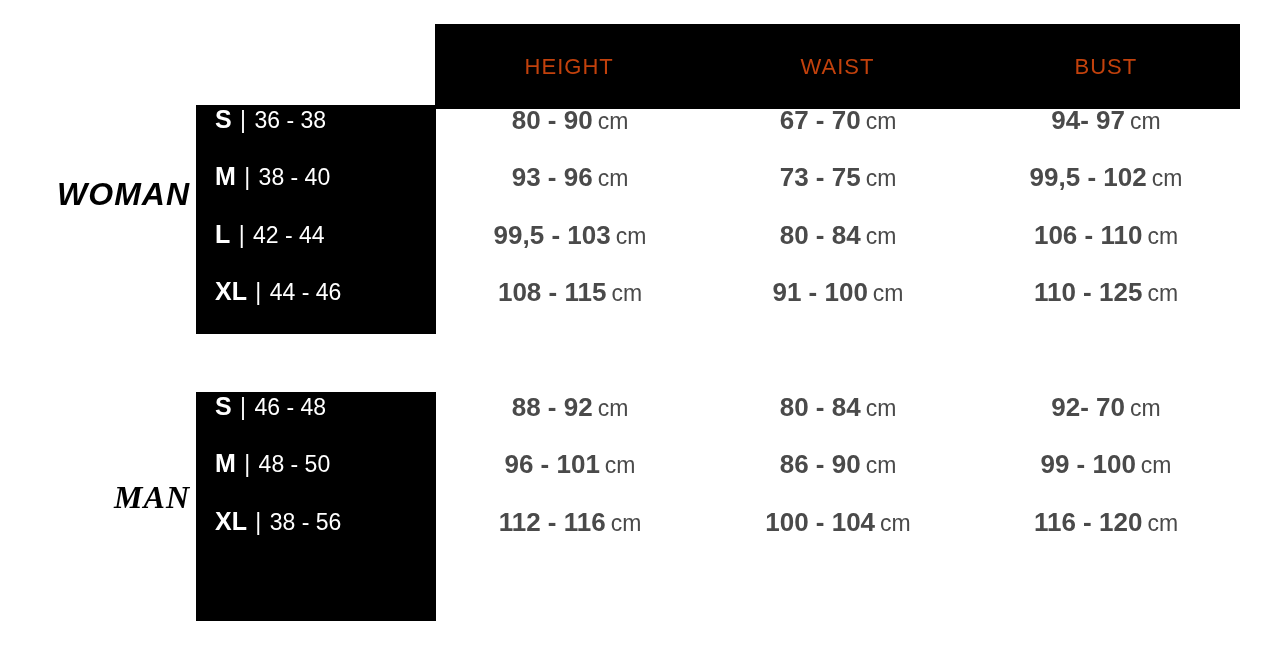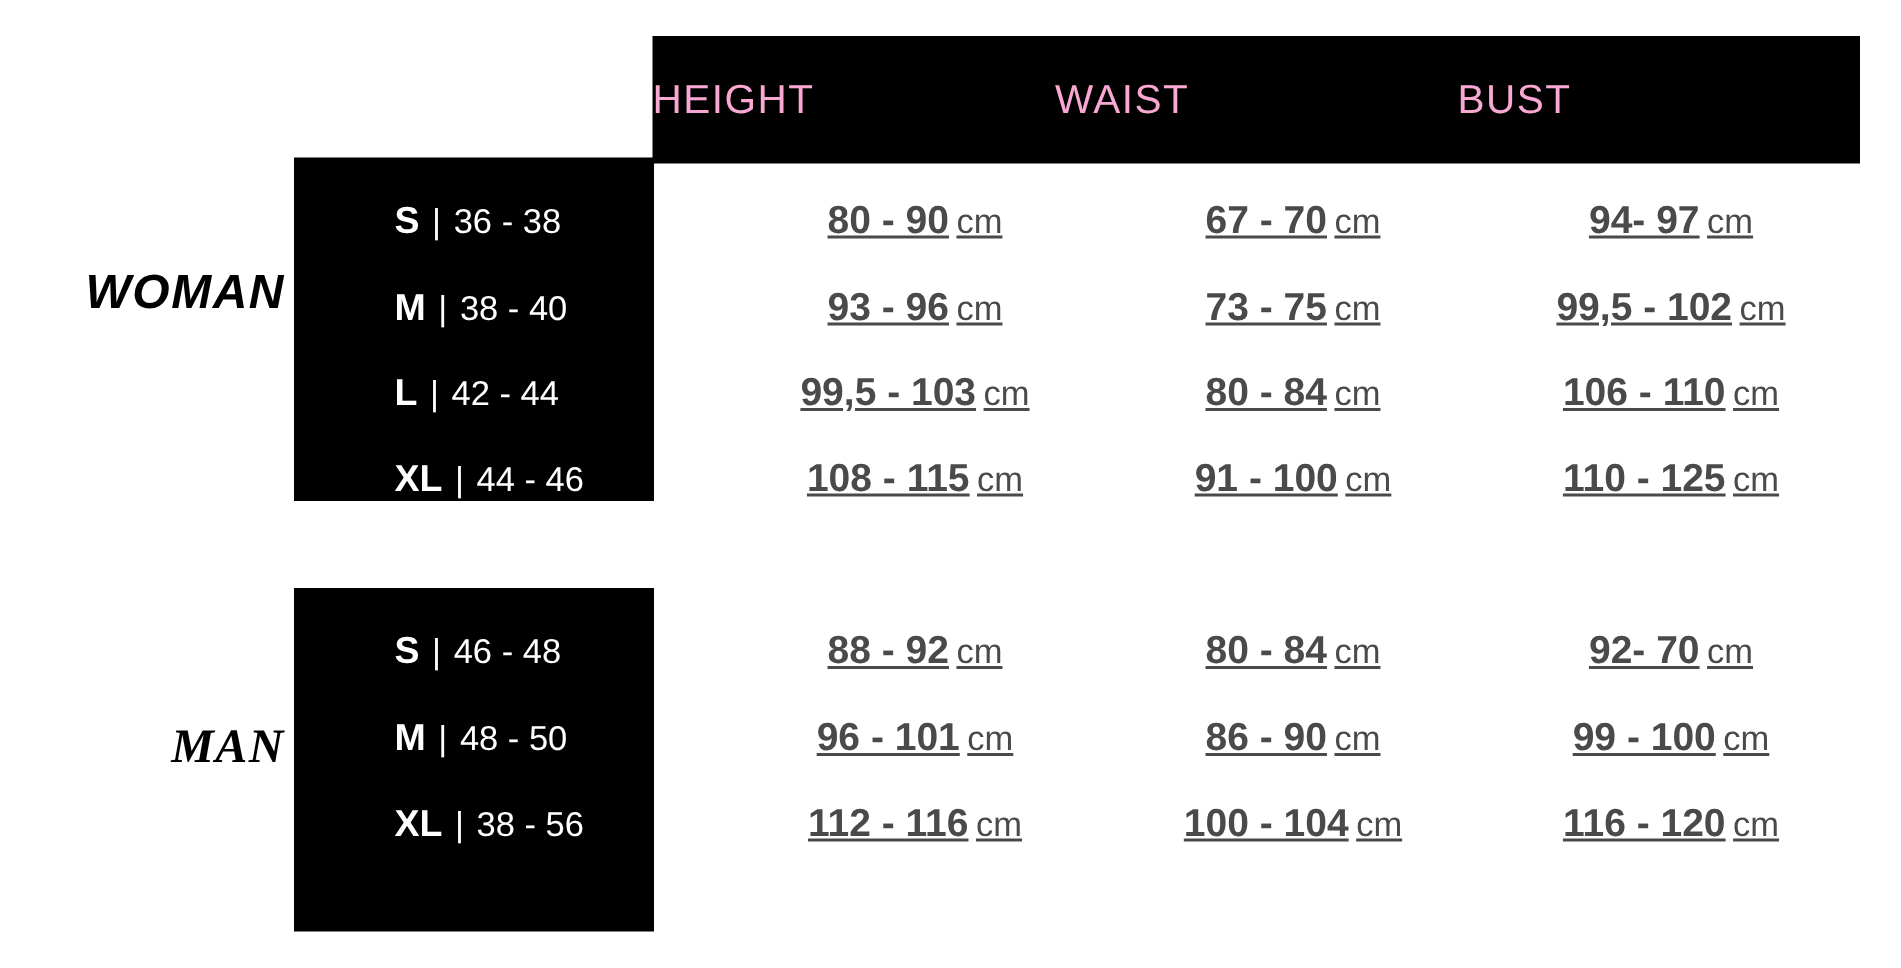--- a/index.html
+++ b/index.html
@@ -34,23 +34,23 @@
     background: #000000;
   }
   .header-cells {
     display: flex;
     width: 100%;
     height: 100%;
     align-items: center;
   }
   .header-cell {
     flex: 1 1 0;
-    text-align: left;
-    color: #f9a8d4;
-    font-size: 27px;
+    text-align: center;
+    color: #c2410c;
+    font-size: 22px;
     letter-spacing: 1px;
     font-weight: 400;
   }
 
   
   .group-label {
     position: absolute;
     font-style: italic;
     font-weight: bold;
     font-size: 32px;
@@ -77,22 +77,21 @@
     position: absolute;
     left: 196px;
     width: 1044px;
   }
   .rows.woman { top: 105px; }
   .rows.man   { top: 392px; }
 
   .row {
     display: flex;
     height: 57.25px;
-    align-items: flex-end;
-    padding-left: 48px;
+    align-items: flex-start;
   }
 
   .cell-size {
     width: 240px;
     box-sizing: border-box;
     padding-left: 19px;
     color: #ffffff;
     font-size: 23px;
     white-space: nowrap;
   }
@@ -109,21 +108,20 @@
     font-weight: normal;
     font-size: 23px;
   }
 
   .cell-meas {
     flex: 1 1 0;
     text-align: center;
     color: #4a4a4a;
     font-size: 25px;
     white-space: nowrap;
-    text-decoration: underline;
   }
   .cell-meas .val {
     font-weight: bold;
     color: #4a4a4a;
     font-size: 26px;
   }
   .cell-meas .unit {
     font-weight: normal;
     color: #4a4a4a;
     font-size: 23px;

